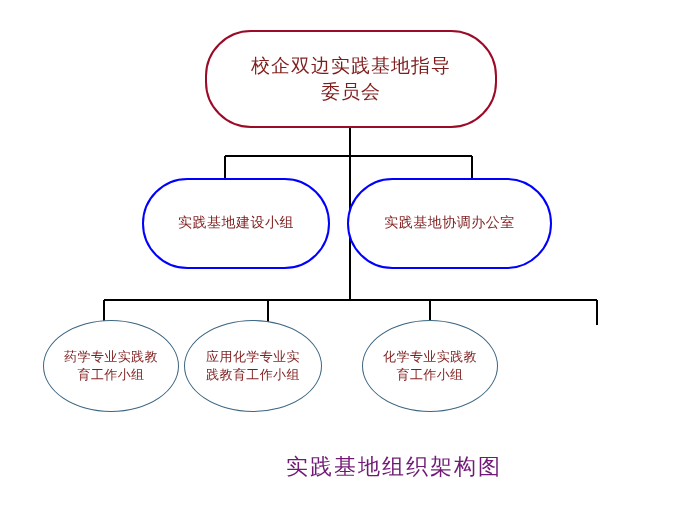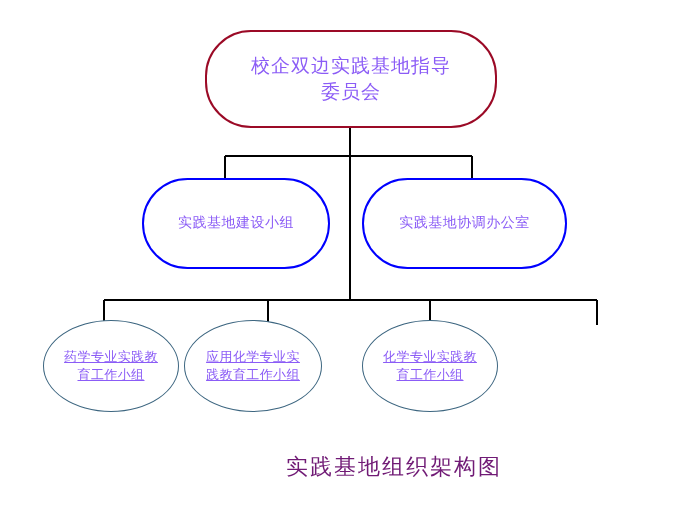--- a/index.html
+++ b/index.html
@@ -25,21 +25,21 @@
     height: 525px;
   }
   .node {
     position: absolute;
     box-sizing: border-box;
     display: flex;
     align-items: center;
     justify-content: center;
     text-align: center;
     background: #ffffff;
-    color: #8b5cf6;
+    color: #7f1d1d;
     line-height: 1.35;
     white-space: pre-line;
     z-index: 2;
   }
   
   .node-root {
     left: 205px;
     top: 30px;
     width: 292px;
     height: 98px;
@@ -51,30 +51,29 @@
   
   .node-l2 {
     top: 178px;
     height: 91px;
     border: 2px solid #0000ff;
     border-radius: 46px;
     font-size: 14px;
     letter-spacing: 0.5px;
   }
   .node-l2-a { left: 142px; width: 188px; }
-  .node-l2-b { left: 362px; width: 205px; }
+  .node-l2-b { left: 347px; width: 205px; }
   
   .node-l3 {
     top: 320px;
     height: 92px;
     border: 1.6px solid #3d6680;
     border-radius: 50%;
     font-size: 13px;
     letter-spacing: 0.4px;
-    text-decoration: underline;
   }
   .node-l3-a { left: 43px;  width: 136px; }
   .node-l3-b { left: 184px; width: 138px; }
   .node-l3-c { left: 362px; width: 136px; }
   .node-l3-d { left: 523px; width: 136px; }
   .caption {
     position: absolute;
     left: 0;
     top: 452px;
     width: 700px;

